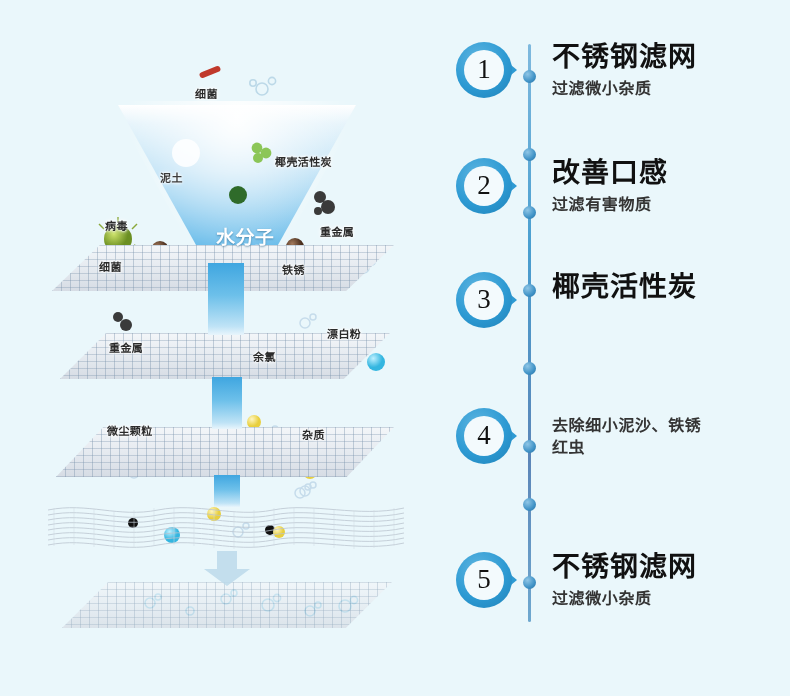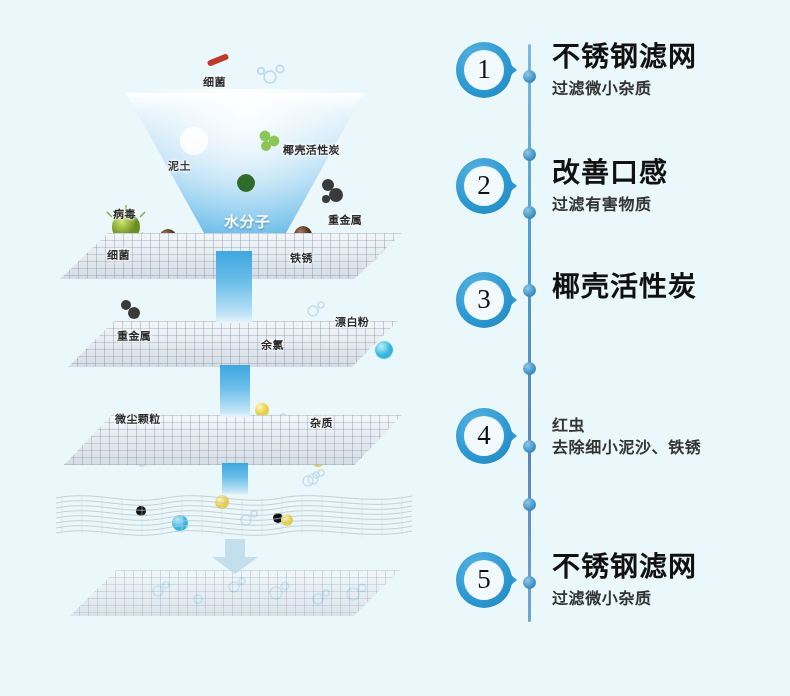--- a/index.html
+++ b/index.html
@@ -6,21 +6,21 @@
   body{
     width:790px;height:696px;
     background:#eaf7fb;
     font-family:"Liberation Sans","DejaVu Sans",sans-serif;
     overflow:hidden;
     position:relative;
   }
   #stage{position:relative;width:790px;height:696px;}
 
   
-  #illustration{position:absolute;left:0;top:5px;width:450px;height:492px;margin-left:8px;}
+  #illustration{position:absolute;left:0;top:17px;width:450px;height:492px;}
 
   .funnel{
     position:absolute;
     left:118px;top:88px;width:238px;height:158px;
     background:linear-gradient(to bottom,#ffffff 0%,#e6f4fb 12%,#bfe2f6 42%,#86c9ee 74%,#5cb6e8 100%);
     -webkit-clip-path:polygon(0% 0%,100% 0%,63% 100%,37% 100%);
     clip-path:polygon(0% 0%,100% 0%,63% 100%,37% 100%);
     filter:blur(0.3px);
   }
   .funnel-soft{
@@ -69,21 +69,21 @@
   .downarrow{position:absolute;left:200px;top:534px;width:54px;height:36px;}
 
   
   .ill-label{
     position:absolute;
     font-size:11px;color:#2b2b2b;font-weight:700;
     white-space:nowrap;letter-spacing:.4px;
     text-shadow:0 0 3px #fff,0 0 5px #fff,0 0 2px #fff;
   }
   .ill-label.light{color:#3b3b3b;}
-  .ill-label.wm{color:#ffffff;font-size:15px;
+  .ill-label.wm{color:#ffffff;font-size:19px;
     text-shadow:0 1px 2px rgba(30,90,130,.55);}
 
   
   #list{position:absolute;left:452px;top:0;width:338px;height:696px;}
   .spine{
     position:absolute;left:76px;top:44px;width:3px;height:578px;
     background:linear-gradient(to bottom,#7fb9de 0%,#4a9fd0 35%,#5c86b8 72%,#6fa8cf 100%);
     border-radius:2px;
   }
   .spine-dot{
@@ -428,22 +428,22 @@
         <div class="row" style="top: 408px;">
           <div class="badge">
             <div class="tip"></div>
             <div class="ring"></div>
             <div class="hole">
               <span class="num">4</span>
             </div>
           </div>
           <div class="txt">
             <div class="desc">
+              <div>去除细小泥沙、铁锈</div>
               <div>红虫</div>
-              <div>去除细小泥沙、铁锈</div>
             </div>
           </div>
         </div>
         <div class="row" style="top: 552px;">
           <div class="badge">
             <div class="tip"></div>
             <div class="ring"></div>
             <div class="hole">
               <span class="num">5</span>
             </div>

